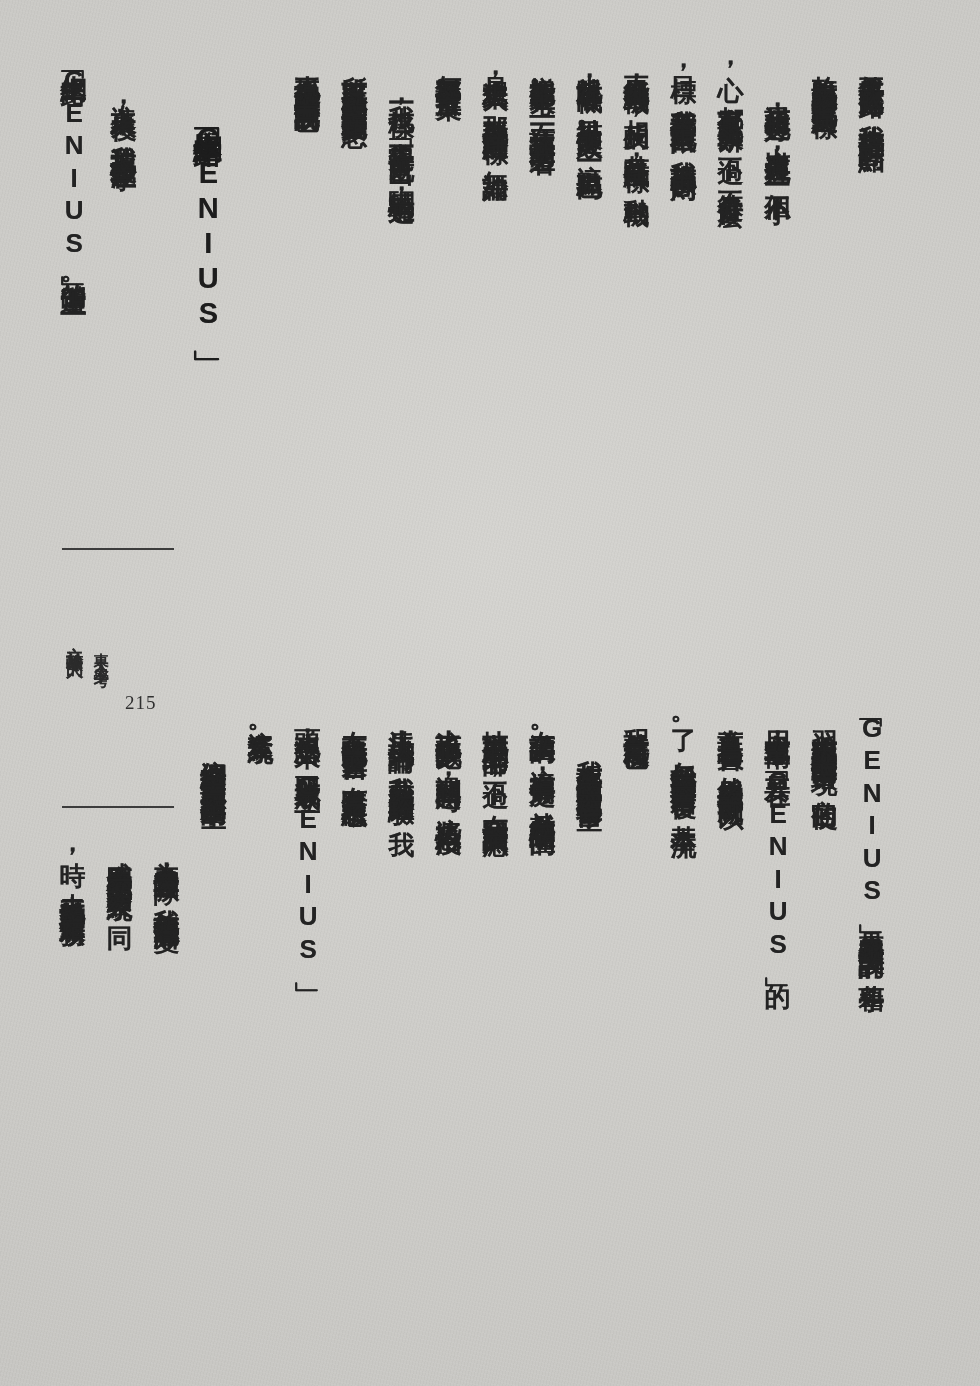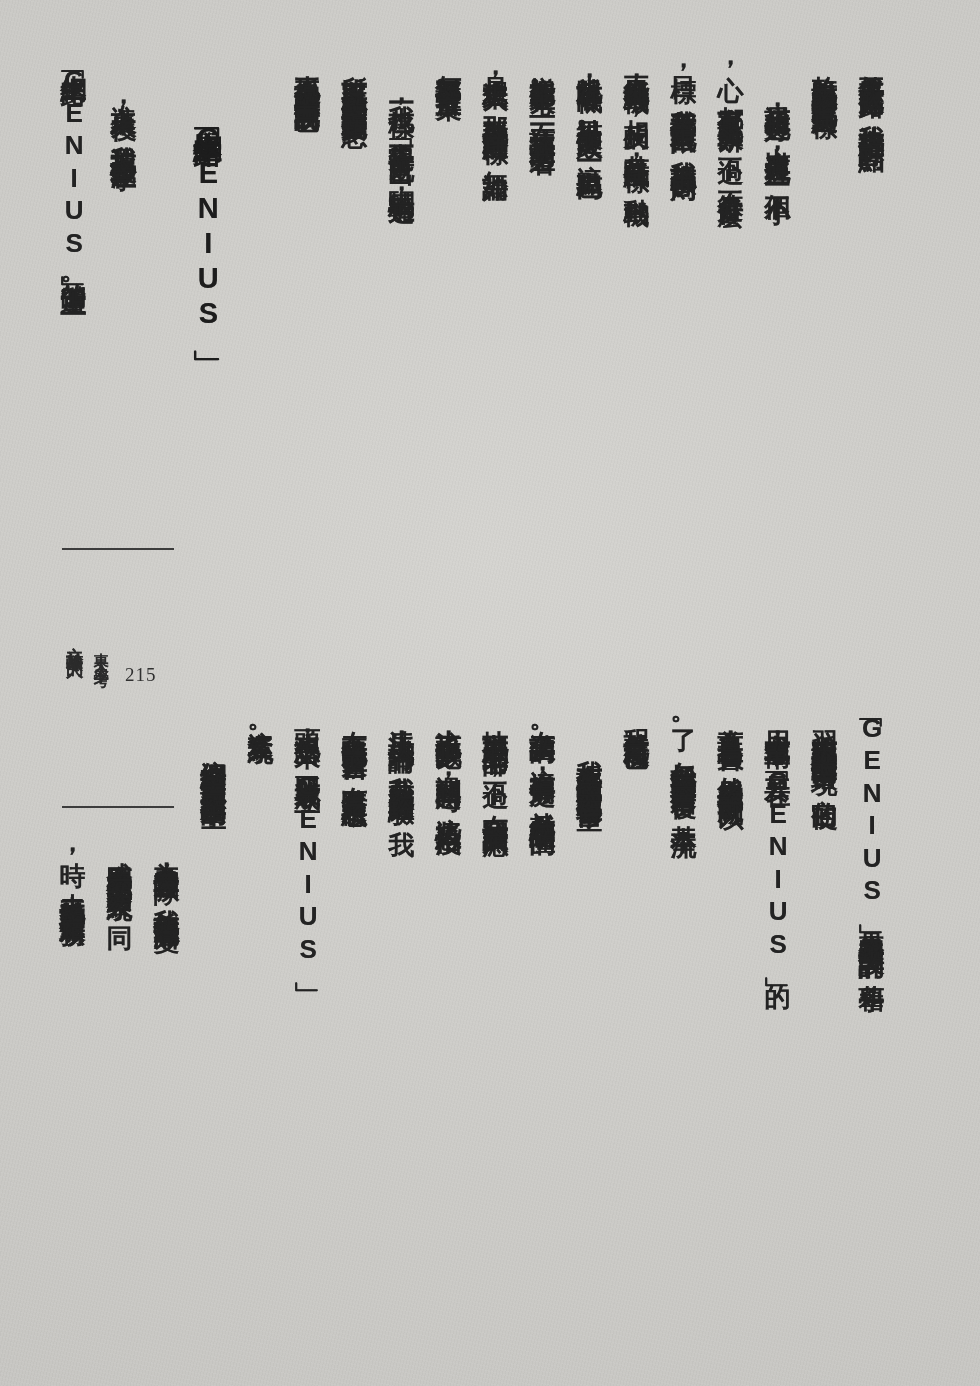--- a/index.html
+++ b/index.html
@@ -62,21 +62,21 @@
   <div class="vcol" style="left:388px;top:84px">我也一樣，常覺得「一言既出，駟馬難追」，</div>
   <div class="vcol" style="left:341px;top:55px">所以寧可以積極主動的方式逼自己實現夢想，</div>
   <div class="vcol" style="left:294px;top:55px">也不要任理想只在嘴上說說而已。</div>
 
   <div class="vcol heading" style="left:192px;top:107px">學生網路「GENIUS」</div>
 
   <div class="vcol" style="left:110px;top:84px">進入東大後，我還把心力投注在學</div>
   <div class="vcol" style="left:60px;top:55px">生網路「GENIUS」的營運上。</div>
 
   <div class="rule" style="left:62px;top:548px;width:112px"></div>
-  <div class="pagenum" style="left:125px;top:664px">215</div>
+  <div class="pagenum" style="left:125px;top:692px">215</div>
   <div class="vcol runhead-small" style="left:93px;top:641px">東大入學考</div>
   <div class="vcol runhead-large" style="left:65px;top:634px">立於峰頂的人</div>
   <div class="rule" style="left:62px;top:806px;width:112px"></div>
 
   <div class="vcol" style="left:858px;top:710px">「GENIUS」是專為全國考生設計的，藉學</div>
   <div class="vcol" style="left:811px;top:710px">習方式的建議來增進考生的學習環境。它的使</div>
   <div class="vcol" style="left:764px;top:710px">用方式非常簡單，只要在「GENIUS」的</div>
   <div class="vcol" style="left:717px;top:710px">首頁註冊為會員，然後用電子郵件發問就可以</div>
   <div class="vcol" style="left:670px;top:710px">了。包括我在內的工作群會回信答覆。基本流</div>
   <div class="vcol" style="left:623px;top:710px">程就是這樣而已。</div>

